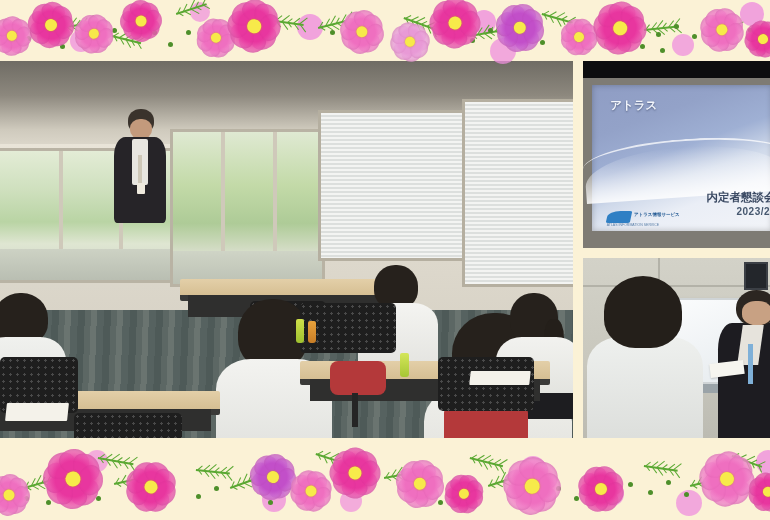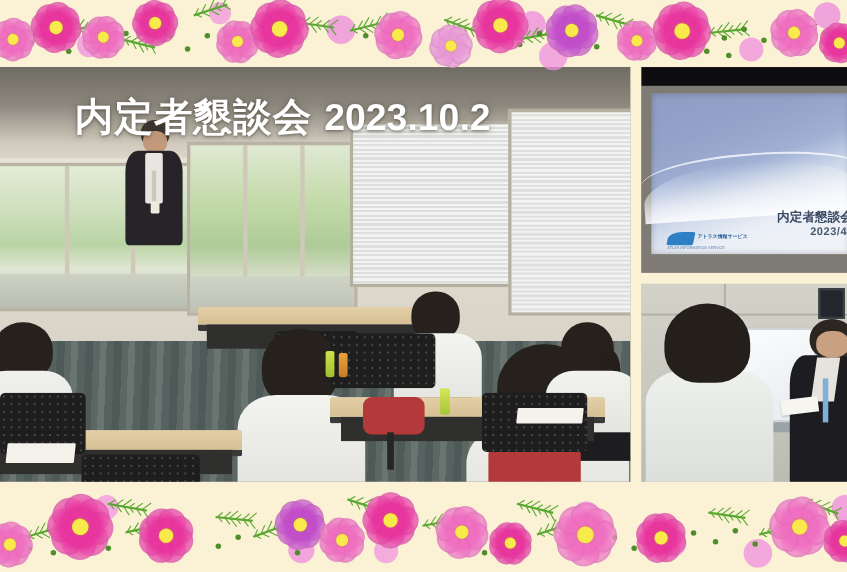--- a/index.html
+++ b/index.html
@@ -218,35 +218,32 @@
 
     <div class="bottle" style="left:296px;top:258px;width:8px;height:24px;background:linear-gradient(180deg,#cfe04a,#9fc12f)"></div>
     <div class="bottle" style="left:308px;top:260px;width:8px;height:22px;background:linear-gradient(180deg,#e8a23c,#c87d26)"></div>
     <div class="bottle" style="left:400px;top:292px;width:9px;height:24px;background:linear-gradient(180deg,#d4e65a,#a6c634)"></div>
 
     <div class="paper" style="left:6px;top:342px;width:62px;height:18px"></div>
 
     <div class="paper" style="left:470px;top:310px;width:60px;height:14px"></div>
   </div>
 
-  <div class="title">
-    <span>内定者懇談会</span>
-    <span class="date">2023.10.2</span>
-  </div>
 
   <div class="photo slide-photo">
     <div class="sp-wall"></div>
     <div class="sp-darktop"></div>
     <div class="screen">
       <div class="screen-wave"></div>
       <div class="screen-wave2"></div>
       <div class="slide-co">
+        <div>アトラス</div>
       </div>
       <div class="slide-sub">内定者懇談会</div>
-      <div class="slide-date">2023/4</div>
+      <div class="slide-date">2023/2</div>
       <div class="slide-logo">
         <div class="mark"></div>
         <div class="lt">アトラス情報サービス</div>
         <div class="lb">ATLAS INFORMATION SERVICE</div>
       </div>
     </div>
   </div>
 
   <div class="photo meet-photo">
     <div class="mt-wall"></div>

